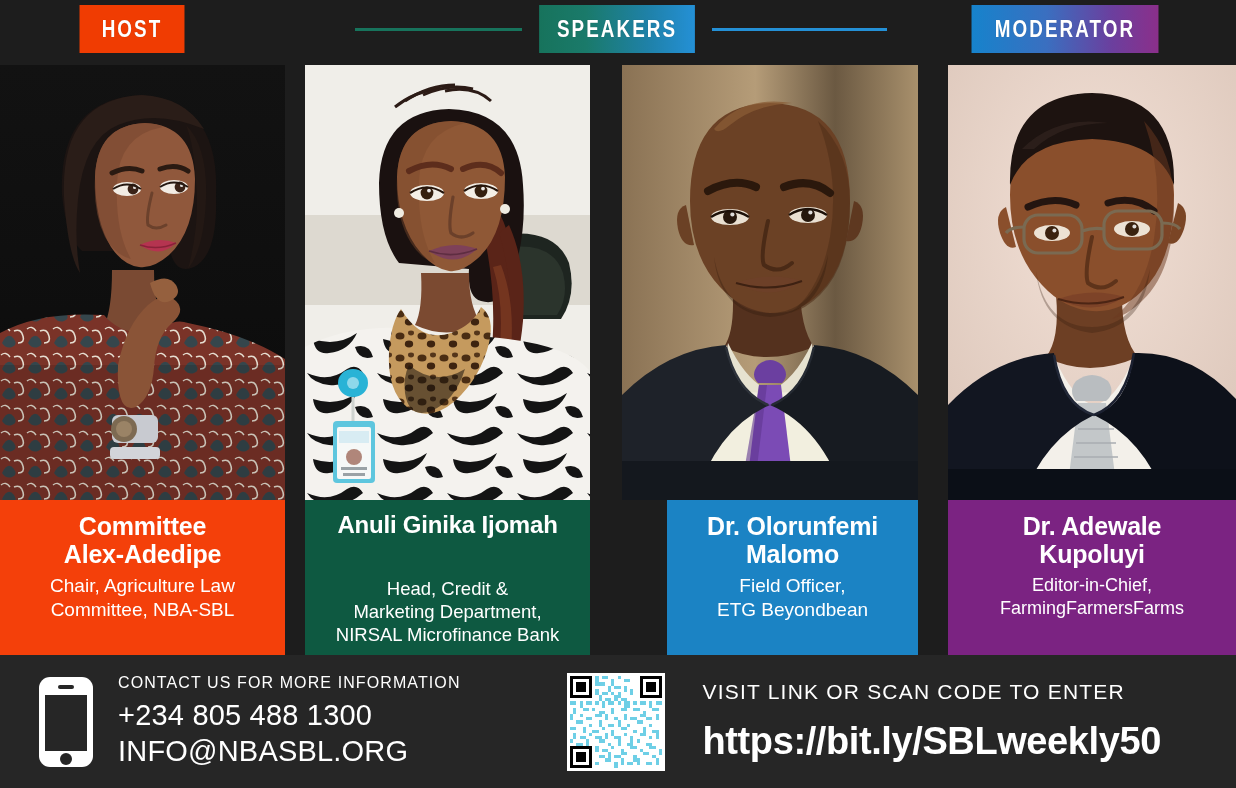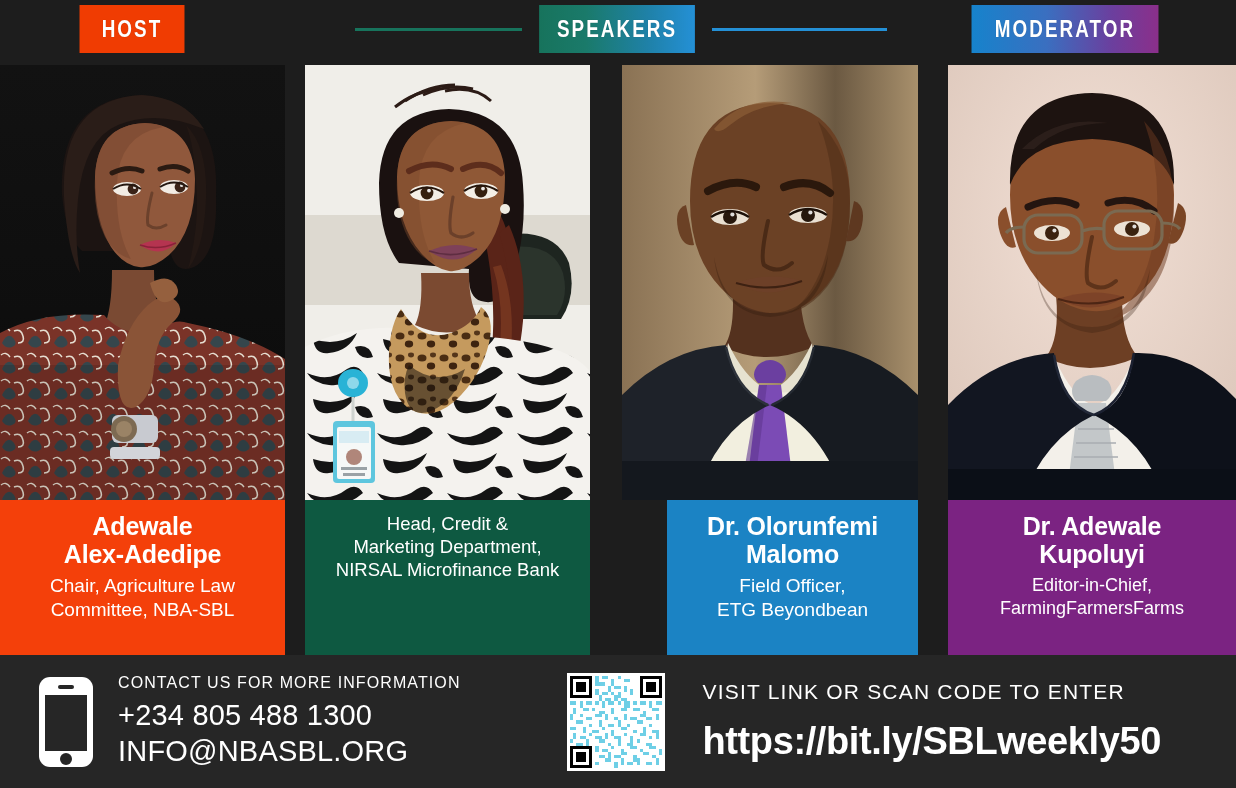--- a/index.html
+++ b/index.html
@@ -126,21 +126,21 @@
     font-size: 19px;
     font-weight: 400;
     line-height: 1.25;
     white-space: pre-line;
   }
   .c1 { background: #f4400a; }
   .c2 { background: #0e5941; }
   .c3 { background: #1b83c4; margin-left: 45px; }
   .c4 { background: #7b2382; }
   .c2 .cap-name { font-size: 24px; }
-  .c2 .cap-role { font-size: 18.5px; }
+  .c2 .cap-role { font-size: 18.5px; margin-top: 32px; }
   .c4 .cap-role { font-size: 18px; }
 
   
   .footer {
     position: absolute;
     left: 0;
     top: 655px;
     width: 1236px;
     height: 133px;
     background: #262626;
@@ -264,21 +264,21 @@
 
           <g>
             <rect x="112" y="350" width="46" height="28" rx="6" fill="#c8cad0"></rect>
             <circle cx="124" cy="364" r="13" fill="#7d6a52"></circle>
             <circle cx="124" cy="364" r="8" fill="#9a8366"></circle>
             <rect x="110" y="382" width="50" height="12" rx="4" fill="#d2d4d9"></rect>
           </g>
         </svg>
       </div>
       <div class="caption c1">
-        <div class="cap-name">Adewale
+        <div class="cap-name">Committee
 Alex-Adedipe</div>
         <div class="cap-role">Chair, Agriculture Law
 Committee, NBA-SBL</div>
       </div>
     </div>
 
     <div class="gapA"></div>
 
     <div class="panel p2">
       <div class="photo">
@@ -354,20 +354,21 @@
           <path d="M48 332 l0 28" stroke="#cfd3cf" stroke-width="3"></path>
           <rect x="28" y="356" width="42" height="62" rx="4" fill="#5ec6de"></rect>
           <rect x="32" y="362" width="34" height="52" rx="2" fill="#f6f8f7"></rect>
           <rect x="34" y="366" width="30" height="12" fill="#d8ecf3"></rect>
           <circle cx="49" cy="392" r="8" fill="#b0867a"></circle>
           <rect x="36" y="402" width="26" height="3" fill="#9aa2a6"></rect>
           <rect x="38" y="408" width="22" height="3" fill="#9aa2a6"></rect>
         </svg>
       </div>
       <div class="caption c2">
+        <div class="cap-name">Anuli Ginika Ijomah</div>
         <div class="cap-role">Head, Credit &amp;
 Marketing Department,
 NIRSAL Microfinance Bank</div>
       </div>
     </div>
 
     <div class="gapB"></div>
 
     <div class="panel p3">
       <div class="photo">

